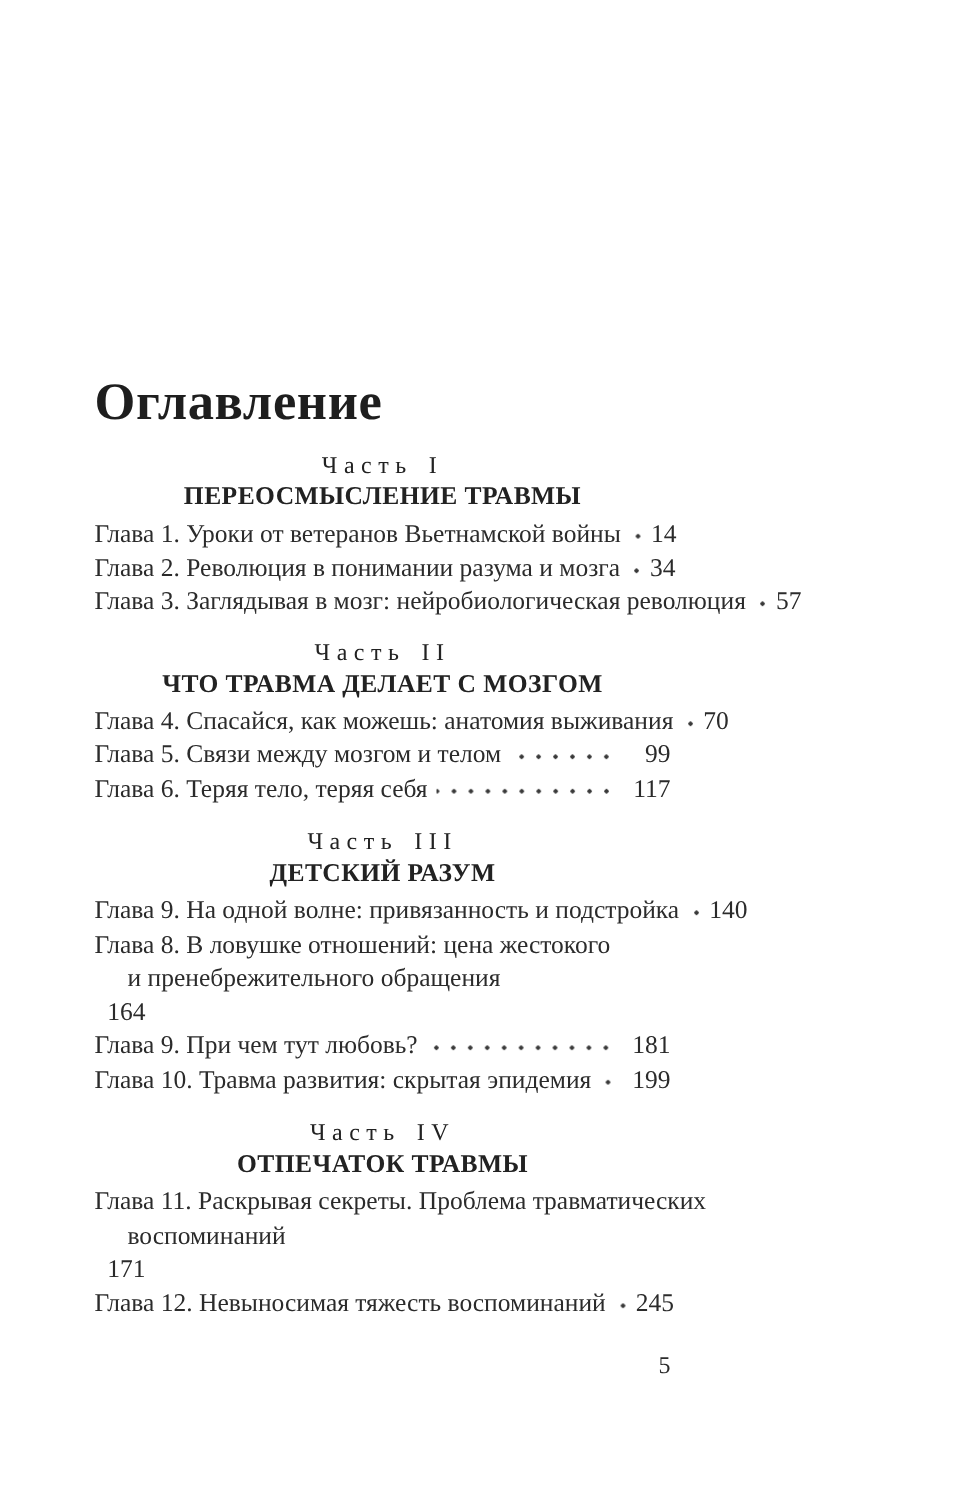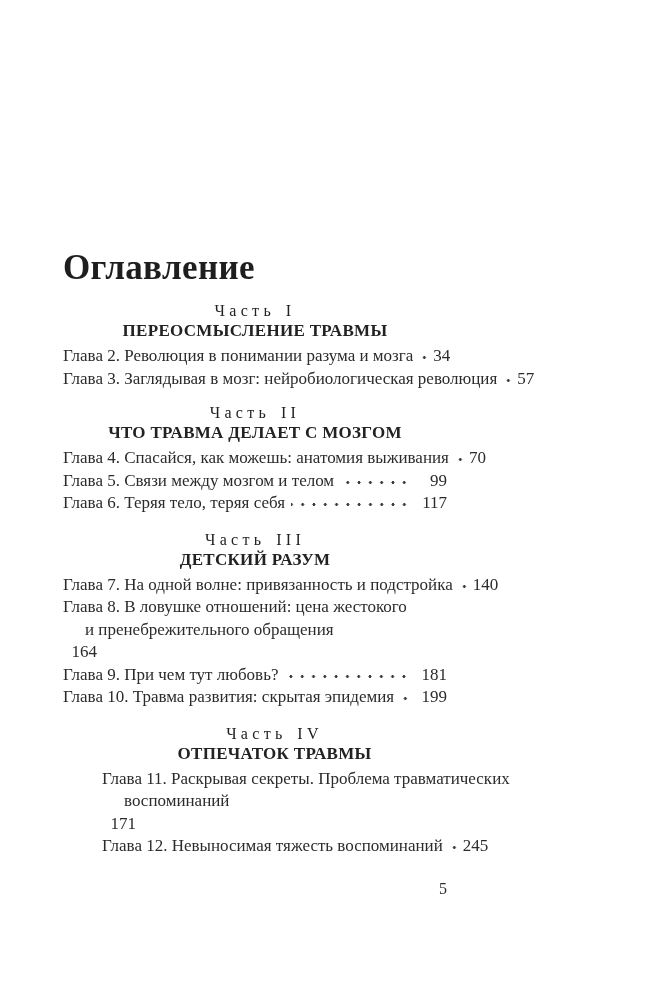--- a/index.html
+++ b/index.html
@@ -41,21 +41,21 @@
   }
   .pagenum {
     width: 34px;
     text-align: right;
     white-space: nowrap;
   }
   .part { text-align: center; }
   .part-1 { margin-top: 13px; }
   .part-2 { margin-top: 14px; }
   .part-3 { margin-top: 16px; }
-  .part-4 { margin-top: 16px; margin-left: 39px; }
+  .part-4 { margin-top: 16px; }
   .part-label {
     font-size: 16px;
     line-height: 18px;
     font-weight: 400;
     letter-spacing: 0.27em;
     word-spacing: 0.15em;
     color: #222222;
   }
   .part-heading {
     font-size: 17px;
@@ -91,20 +91,25 @@
 <div class="page">
 
   <h1 class="book-title">Оглавление</h1>
 
 
   <section class="part part-1">
     <div class="part-label">Часть I</div>
     <div class="part-heading">ПЕРЕОСМЫСЛЕНИЕ ТРАВМЫ</div>
     <div class="part-entries">
       <div class="entry">
+        <span class="entry-text">Глава 1. Уроки от ветеранов Вьетнамской войны</span>
+        <span class="leader"></span>
+        <span class="pagenum">14</span>
+      </div>
+      <div class="entry">
         <span class="entry-text">Глава 2. Революция в понимании разума и мозга</span>
         <span class="leader"></span>
         <span class="pagenum">34</span>
       </div>
       <div class="entry">
         <span class="entry-text">Глава 3. Заглядывая в мозг: нейробиологическая революция</span>
         <span class="leader"></span>
         <span class="pagenum">57</span>
       </div>
     </div>
@@ -130,21 +135,21 @@
         <span class="pagenum">117</span>
       </div>
     </div>
   </section>
 
   <section class="part part-3">
     <div class="part-label">Часть III</div>
     <div class="part-heading">ДЕТСКИЙ РАЗУМ</div>
     <div class="part-entries">
       <div class="entry">
-        <span class="entry-text">Глава 7. На одной волне: привязанность и подстройка</span>
+        <span class="entry-text">Глава 9. На одной волне: привязанность и подстройка</span>
         <span class="leader"></span>
         <span class="pagenum">140</span>
       </div>
       <div class="multiline">
         <div class="line1">Глава 8. В ловушке отношений: цена жестокого</div>
         <div class="line2">
           <span class="entry-text">и пренебрежительного обращения</span>
           <span class="leader"></span>
           <span class="pagenum">164</span>
         </div>

